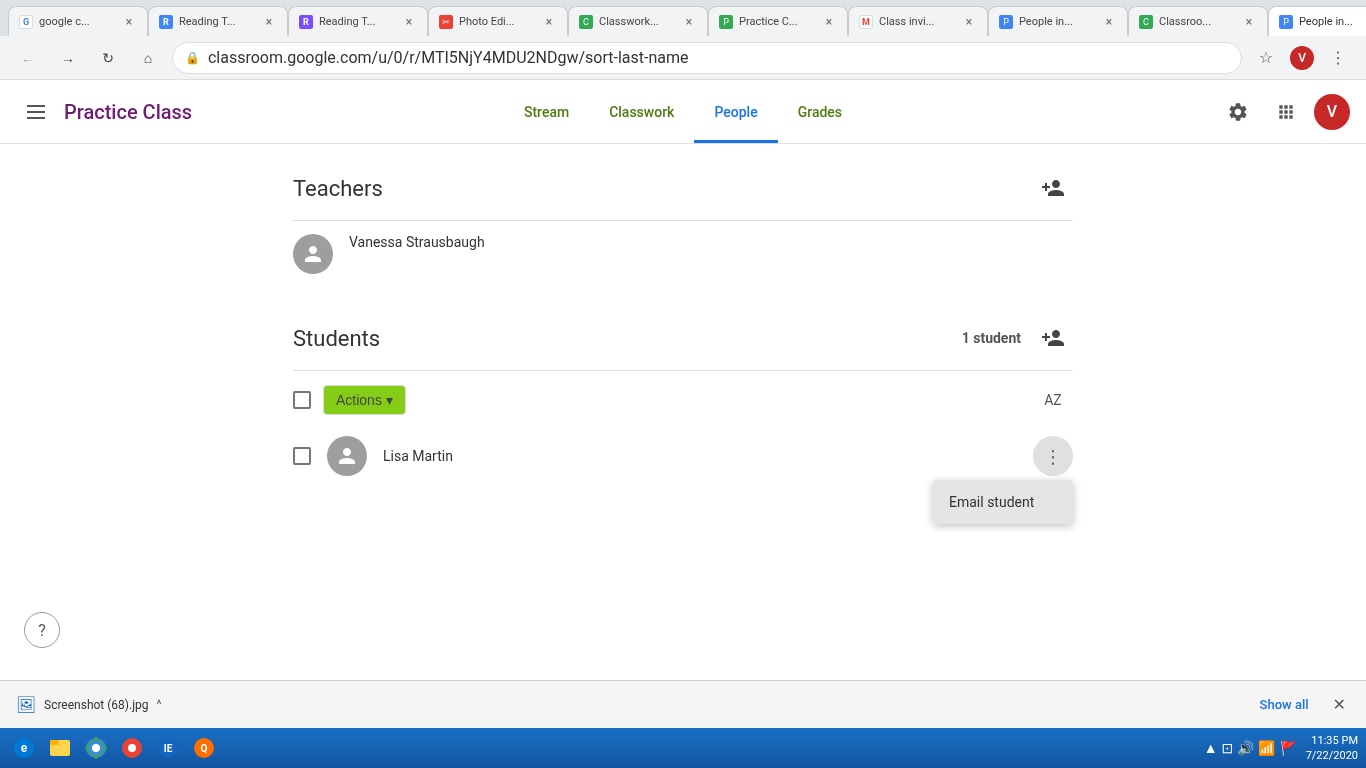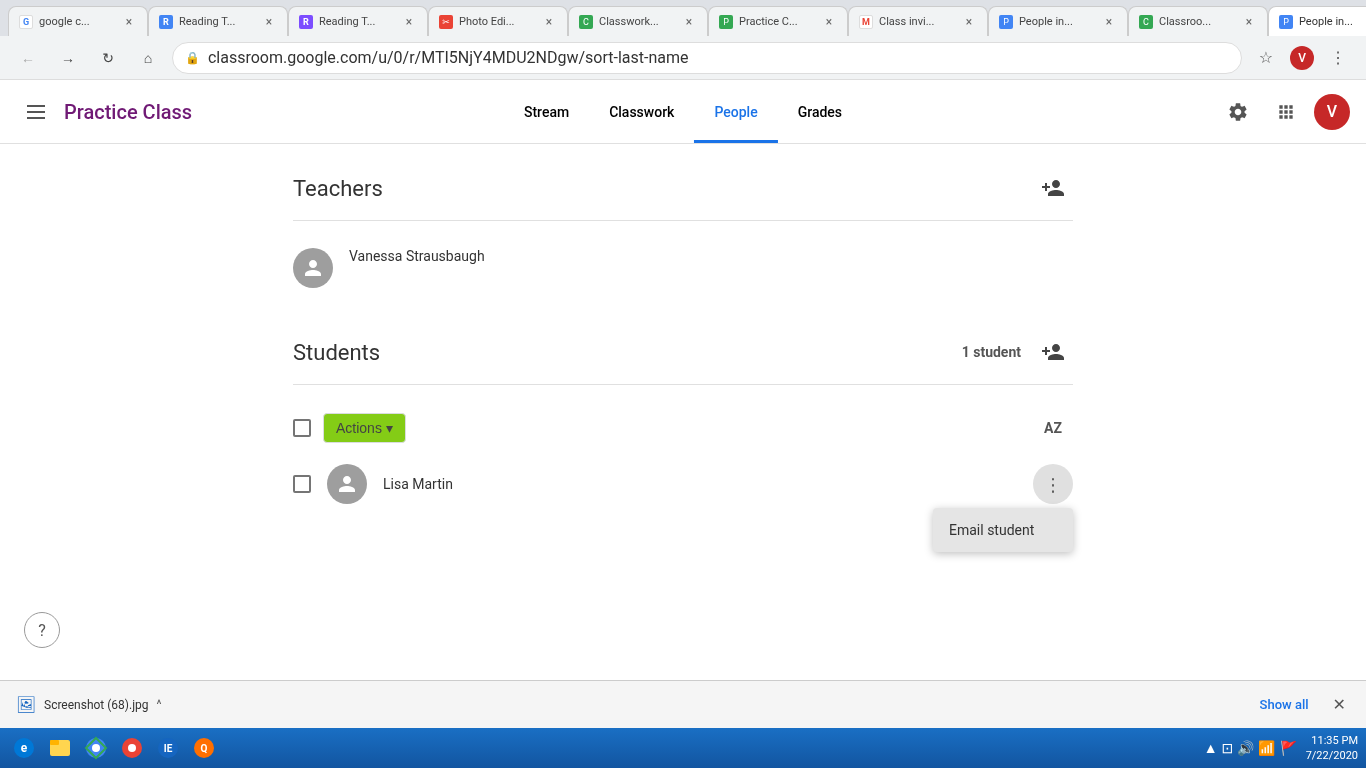--- a/index.html
+++ b/index.html
@@ -154,21 +154,21 @@
       position: absolute;
       left: 50%;
       transform: translateX(-50%);
       height: 100%;
     }
     .nav-tab {
       display: flex;
       align-items: center;
       padding: 0 20px;
       font-size: 14px;
-      color: #000000;
+      color: #4d7c0f;
       cursor: pointer;
       position: relative;
       height: 100%;
       font-weight: 500;
     }
     .nav-tab.active {
       color: #1a73e8;
     }
     .nav-tab.active::after {
       content: '';
@@ -218,21 +218,21 @@
     }
 
     
     .section { margin-bottom: 24px; }
     .section-header {
       display: flex;
       align-items: center;
       justify-content: space-between;
       padding-bottom: 12px;
       border-bottom: 1px solid #e0e0e0;
-      margin-bottom: 15px;
+      margin-bottom: 1px;
     }
     .section-title {
       font-size: 22px;
       font-weight: 400;
       color: #333;
     }
     .section-actions {
       display: flex;
       align-items: center;
       gap: 12px;
@@ -628,21 +628,21 @@
         </div>
       </div>
 
       <div class="students-toolbar">
         <div class="checkbox"></div>
         <button class="actions-btn">
           <span>Actions</span>
           <span>▾</span>
         </button>
         <div class="sort-btn">
-          <span style="font-size:14px;font-weight:700;color:#555;">AZ</span>
+          <span style="font-size:14px;font-weight:400;color:#555;">AZ</span>
         </div>
       </div>
 
       <div class="student-row">
         <div class="checkbox"></div>
         <div class="person-avatar">
           <svg width="24" height="24" viewBox="0 0 24 24" fill="white">
             <path d="M12 12c2.21 0 4-1.79 4-4s-1.79-4-4-4-4 1.79-4 4 1.79 4 4 4zm0 2c-2.67 0-8 1.34-8 4v2h16v-2c0-2.66-5.33-4-8-4z"></path>
           </svg>
         </div>

